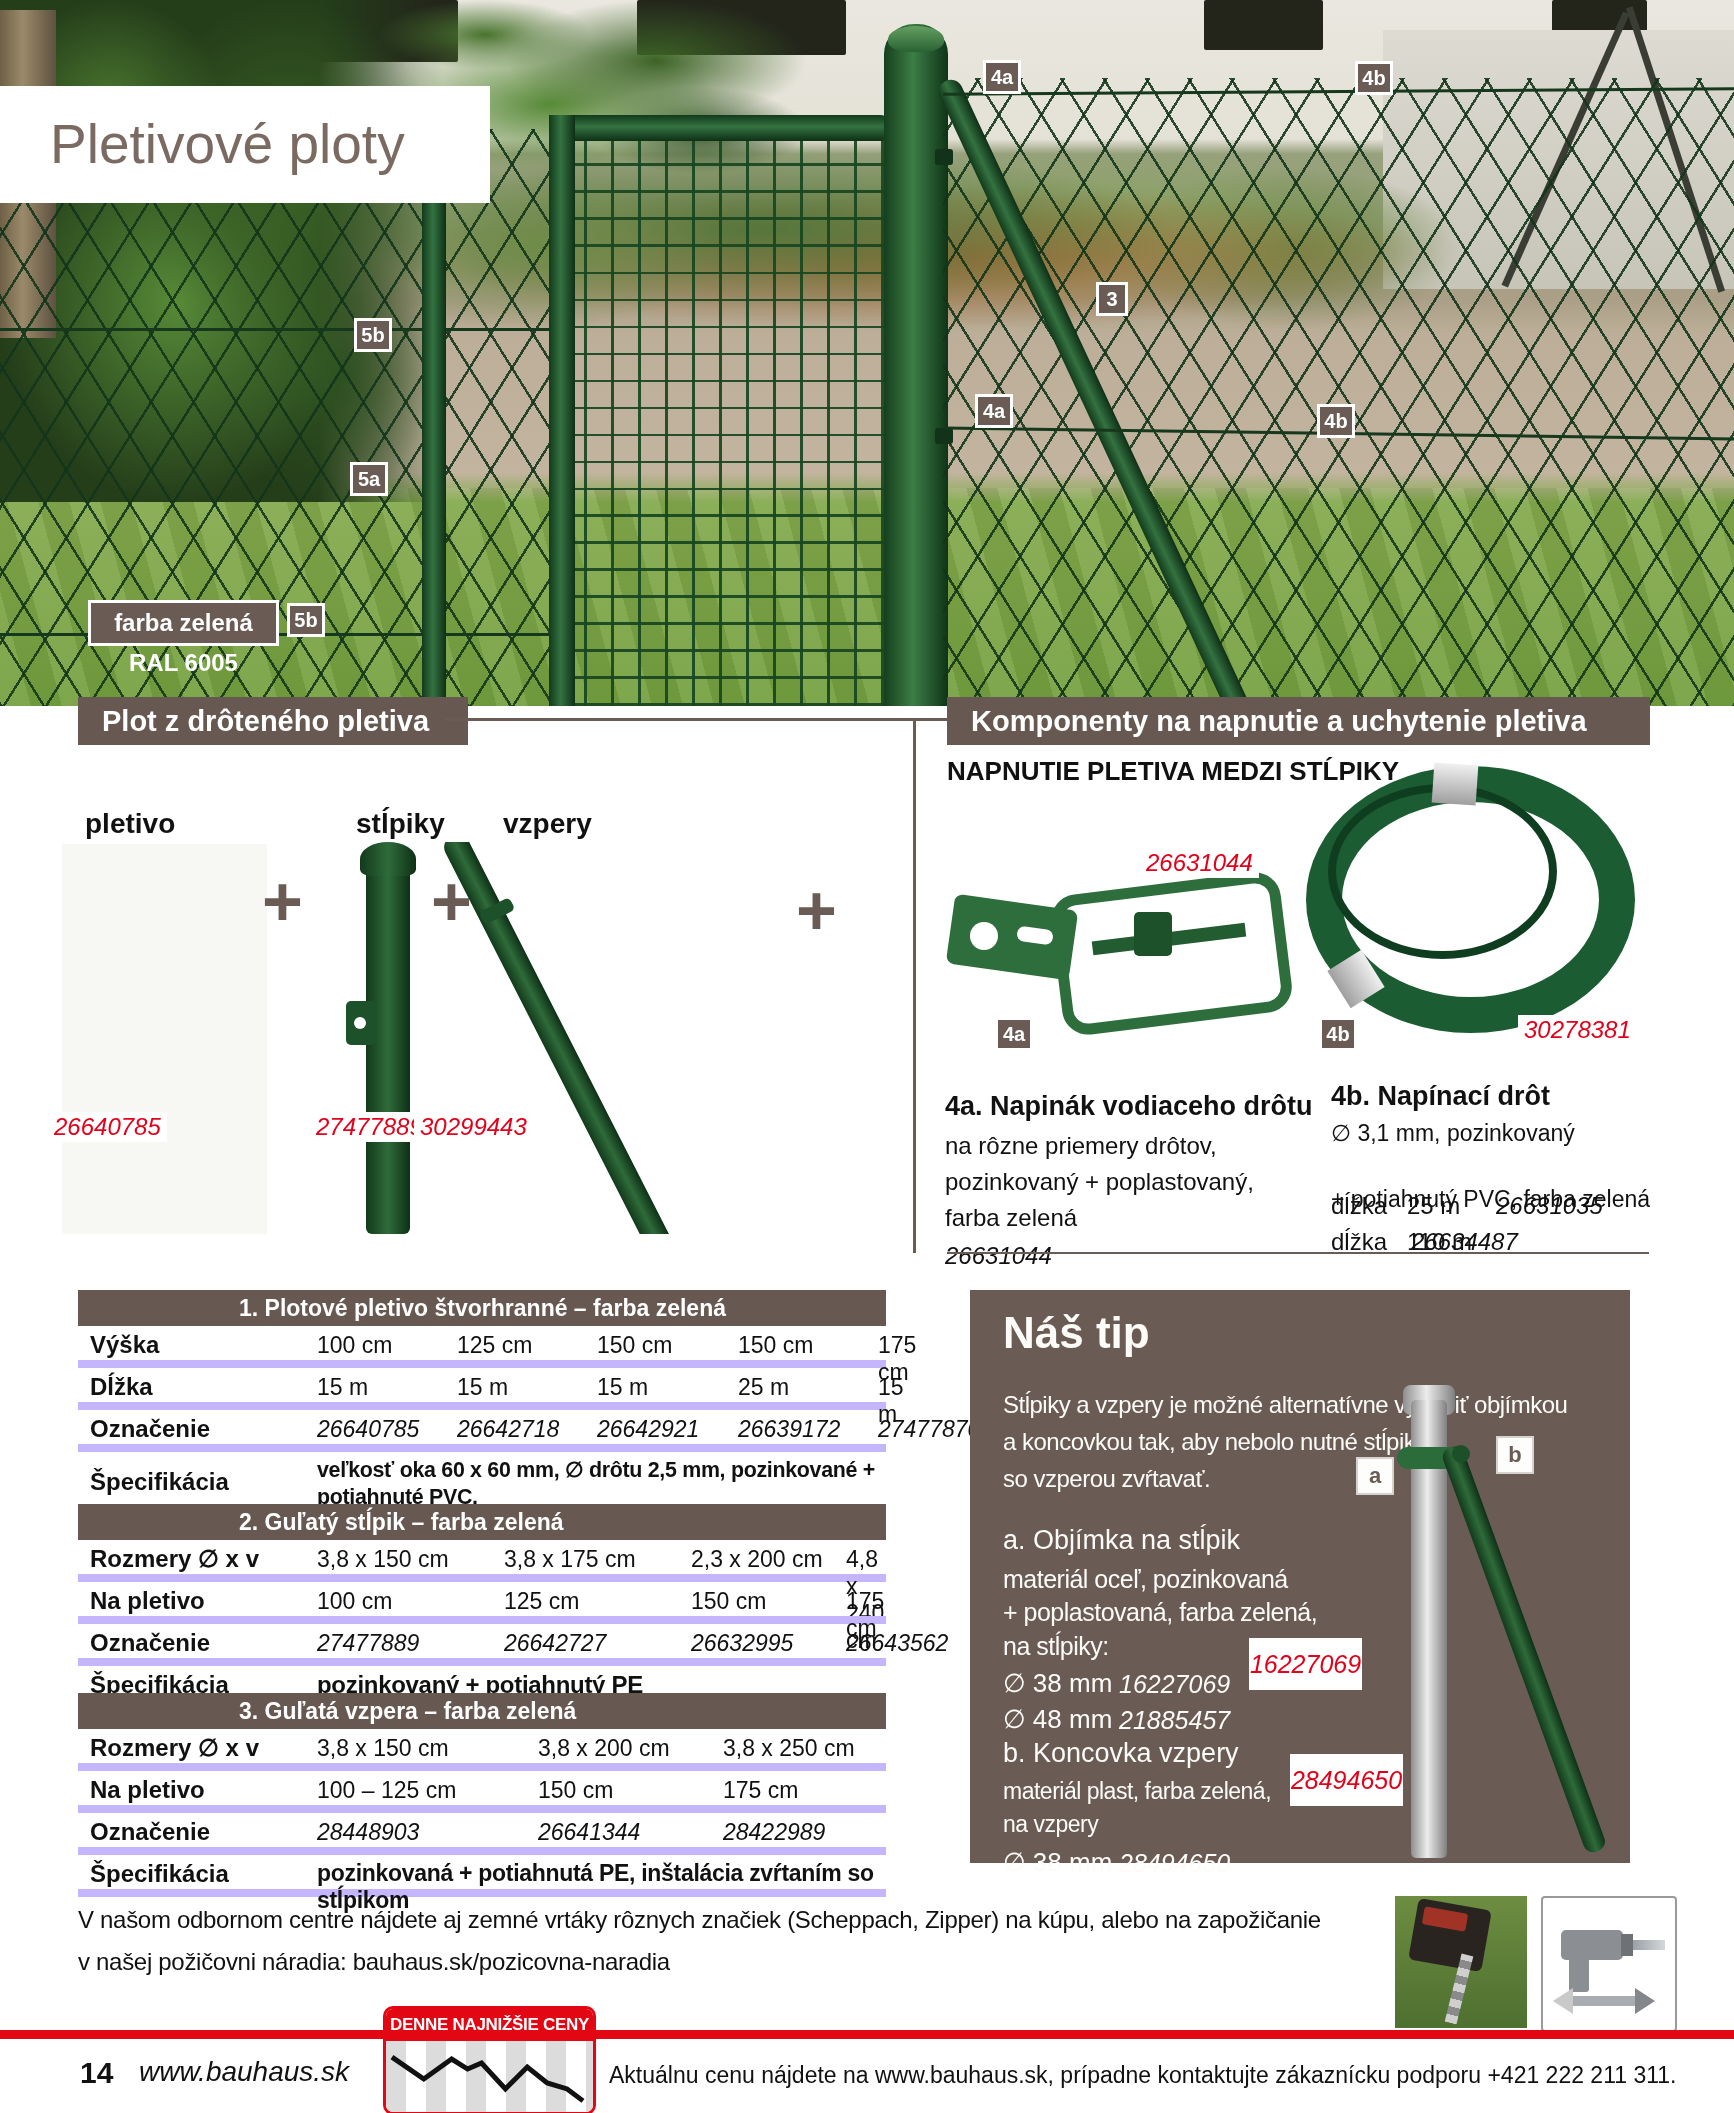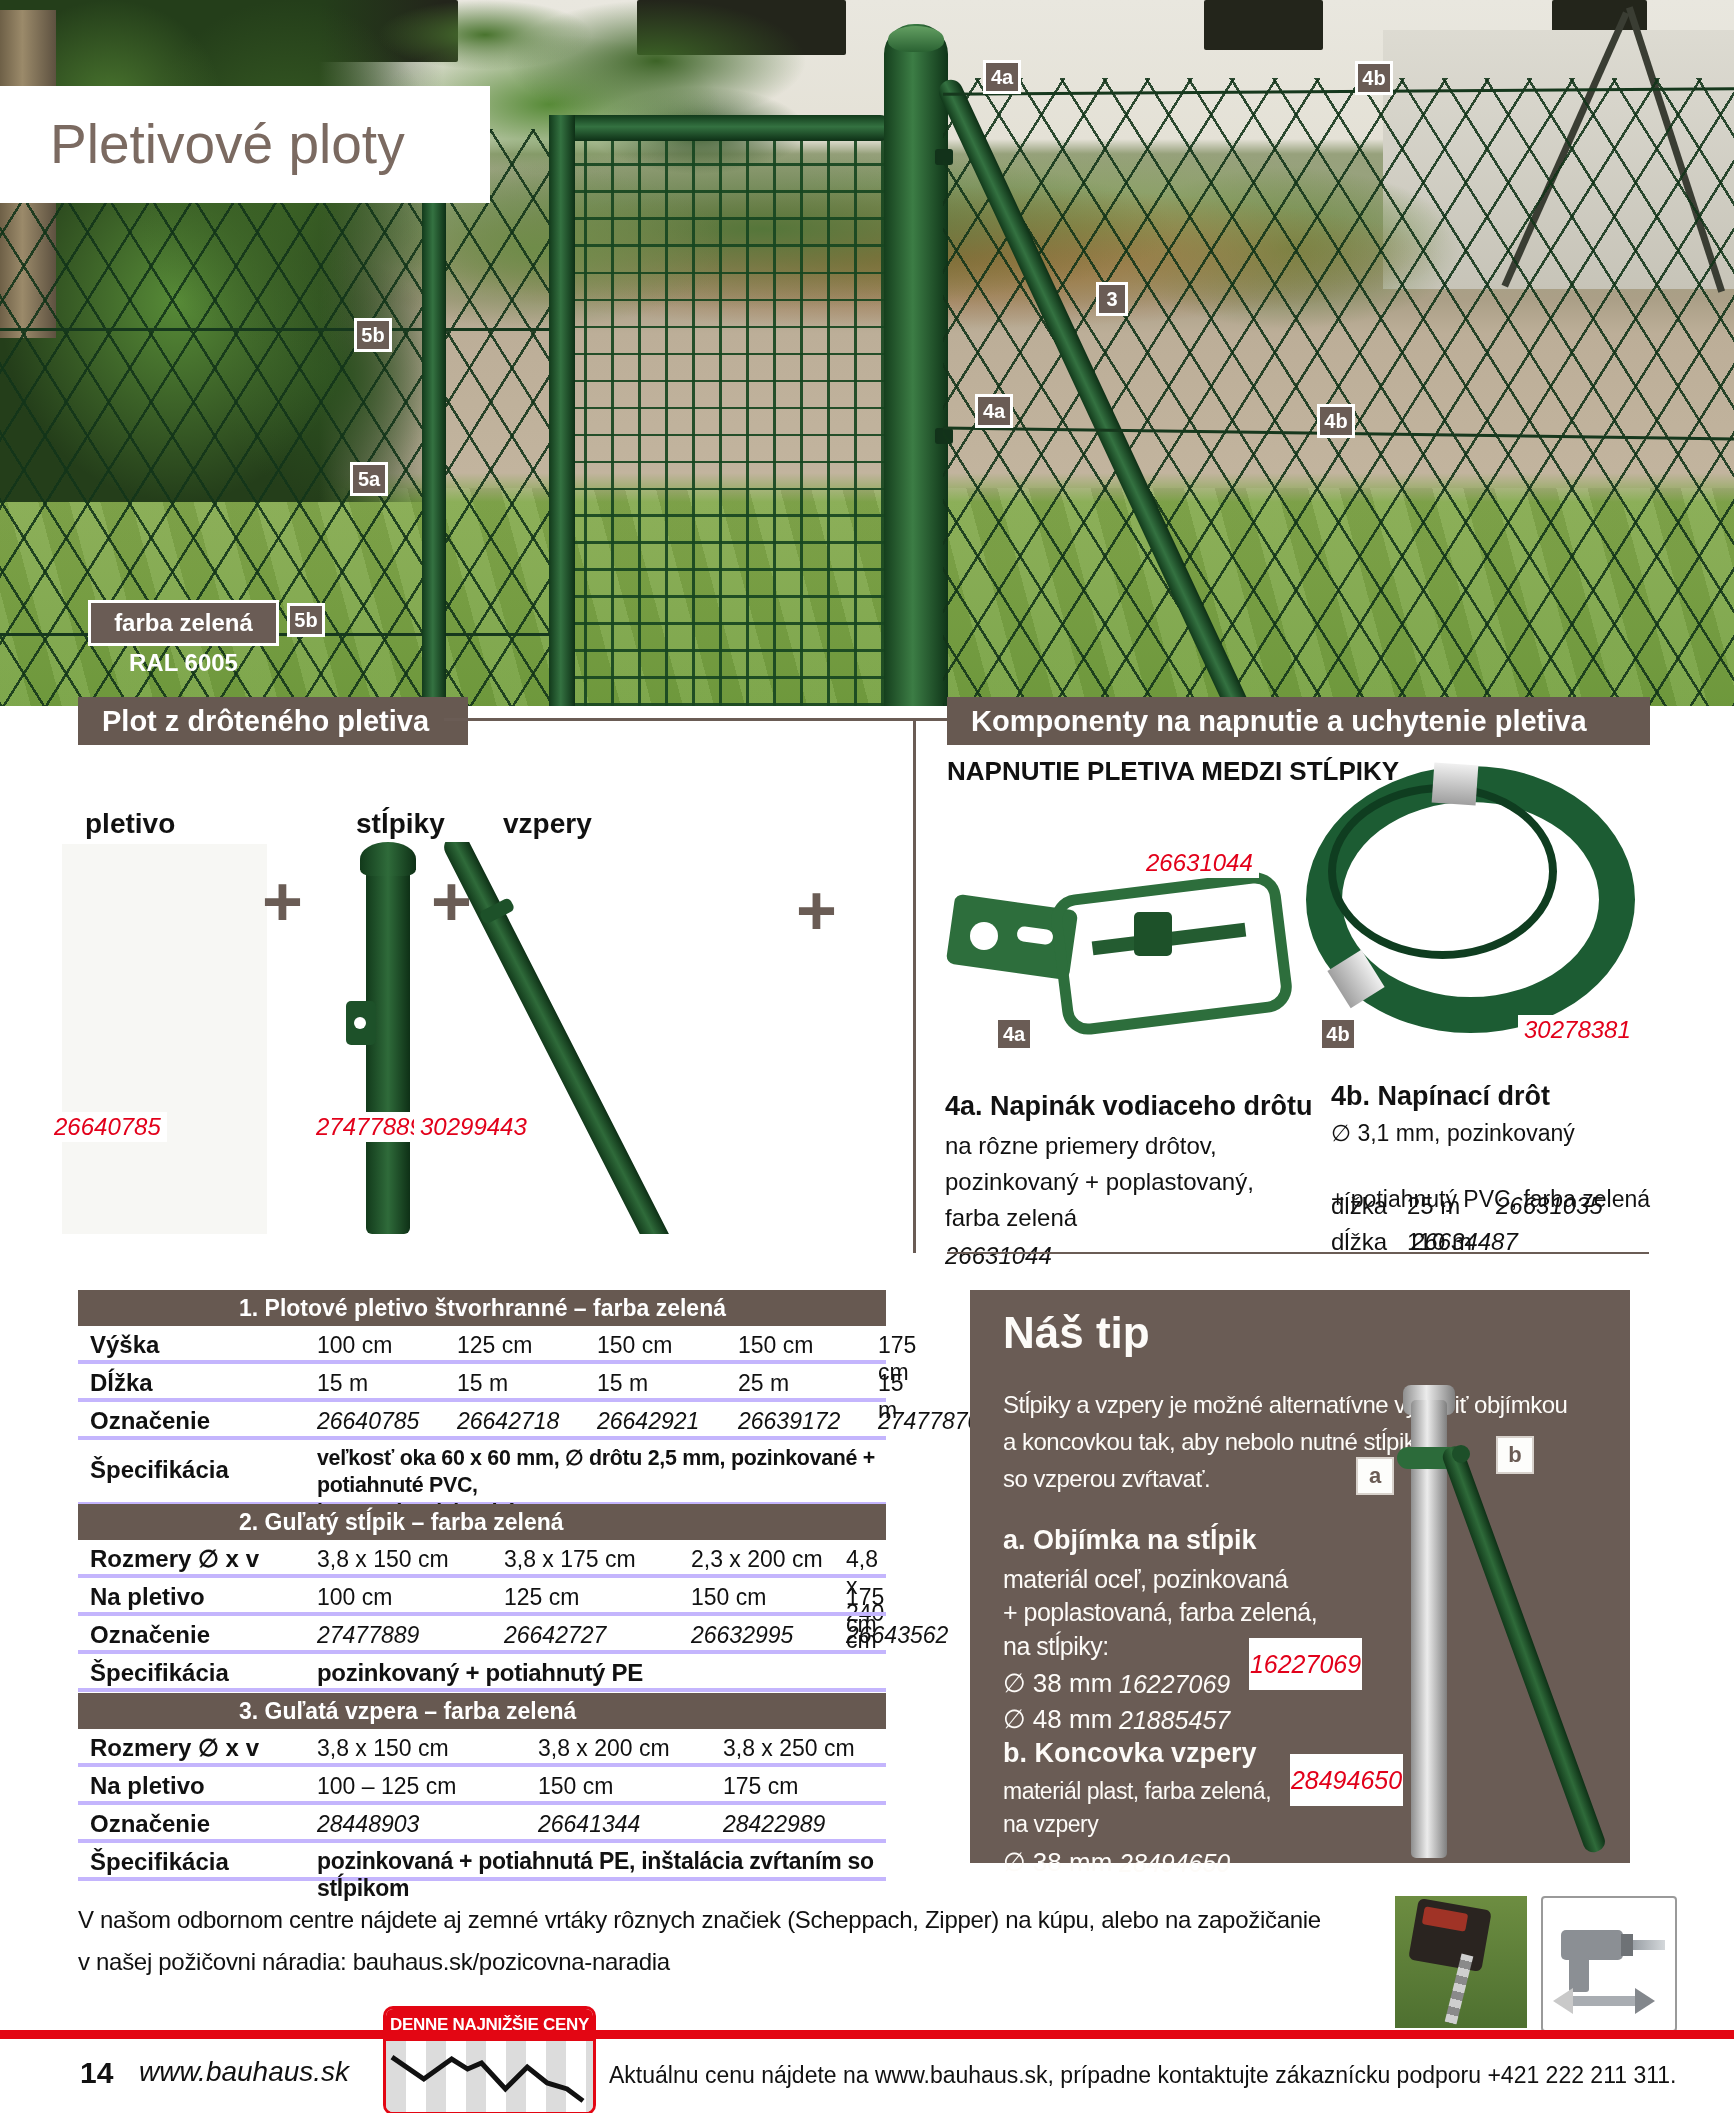--- a/index.html
+++ b/index.html
@@ -58,36 +58,36 @@
   .tens-frame{border:11px solid #2d6e3c;border-radius:26px;}
   .tens-tab{background:#2d6e3c;border-radius:8px;}
   .hole{background:#fff;border-radius:50%;}
   .slot{background:#fff;border-radius:7px;}
   .bolt{background:#245c31;}
   .coilring{border:36px solid #1c5c33;border-radius:50%;}
   .coilband{background:linear-gradient(180deg,#f0f0f0,#9f9f9f);}
   
   .ctable{left:78px;width:808px;}
   .t-head{background:#675951;color:#fff;font-weight:bold;font-size:23px;height:36px;line-height:36px;padding-left:161px;}
-  .t-row{position:relative;height:34px;border-bottom:4px solid #c4b5fd;}
+  .t-row{position:relative;height:34px;border-bottom:8px solid #c4b5fd;}
   .t-row.spec1{height:62px;}
   .t-label{position:absolute;left:12px;top:5px;font-weight:bold;font-size:24px;}
   .t-val{position:absolute;top:6px;font-size:23px;}
   .t-val.it{font-style:italic;}
   .t-spec{position:absolute;left:239px;top:5px;font-weight:bold;font-size:21.4px;line-height:27px;white-space:pre-line;letter-spacing:-0.3px;}
   
   .h27{font-weight:bold;font-size:27px;}
   .l24{font-size:24px;}
   .l23{font-size:23px;}
   .it{font-style:italic;}
   
   #tipbox{left:970px;top:1290px;width:660px;height:573px;background:#6a5c55;color:#fdfbf8;}
   #tipbox .tiptitle{position:absolute;left:33px;top:18px;font-size:44px;font-weight:bold;}
   .tipline{position:absolute;left:33px;font-size:24px;letter-spacing:-0.5px;}
-  .tipsub{position:absolute;left:33px;font-weight:bold;font-size:27px;}
+  .tipsub{position:absolute;left:33px;font-weight:normal;font-size:27px;}
   .tiprow-d{position:absolute;left:33px;font-size:26px;}
   .tiprow-c{position:absolute;left:149px;font-size:25px;font-style:italic;}
   .whitecode{position:absolute;width:113px;height:52px;background:#fff;color:#e2001a;font-style:italic;
              font-size:25px;text-align:center;line-height:52px;}
   .ablabel{position:absolute;width:34px;height:34px;background:#fdfdfb;border:2px solid #d8d2cc;color:#6a5c55;
            font-weight:bold;font-size:22px;text-align:center;line-height:34px;}
   .silverpost{background:linear-gradient(90deg,#8e8e8e,#ececec 45%,#7f7f7f);border-radius:5px;}
   
   #redline{left:0;top:2030px;width:1734px;height:9px;background:#e30613;}
   #promo{left:383px;top:2006px;width:207px;height:103px;background:#fff;border:3px solid #e30613;border-radius:10px;overflow:hidden;}

